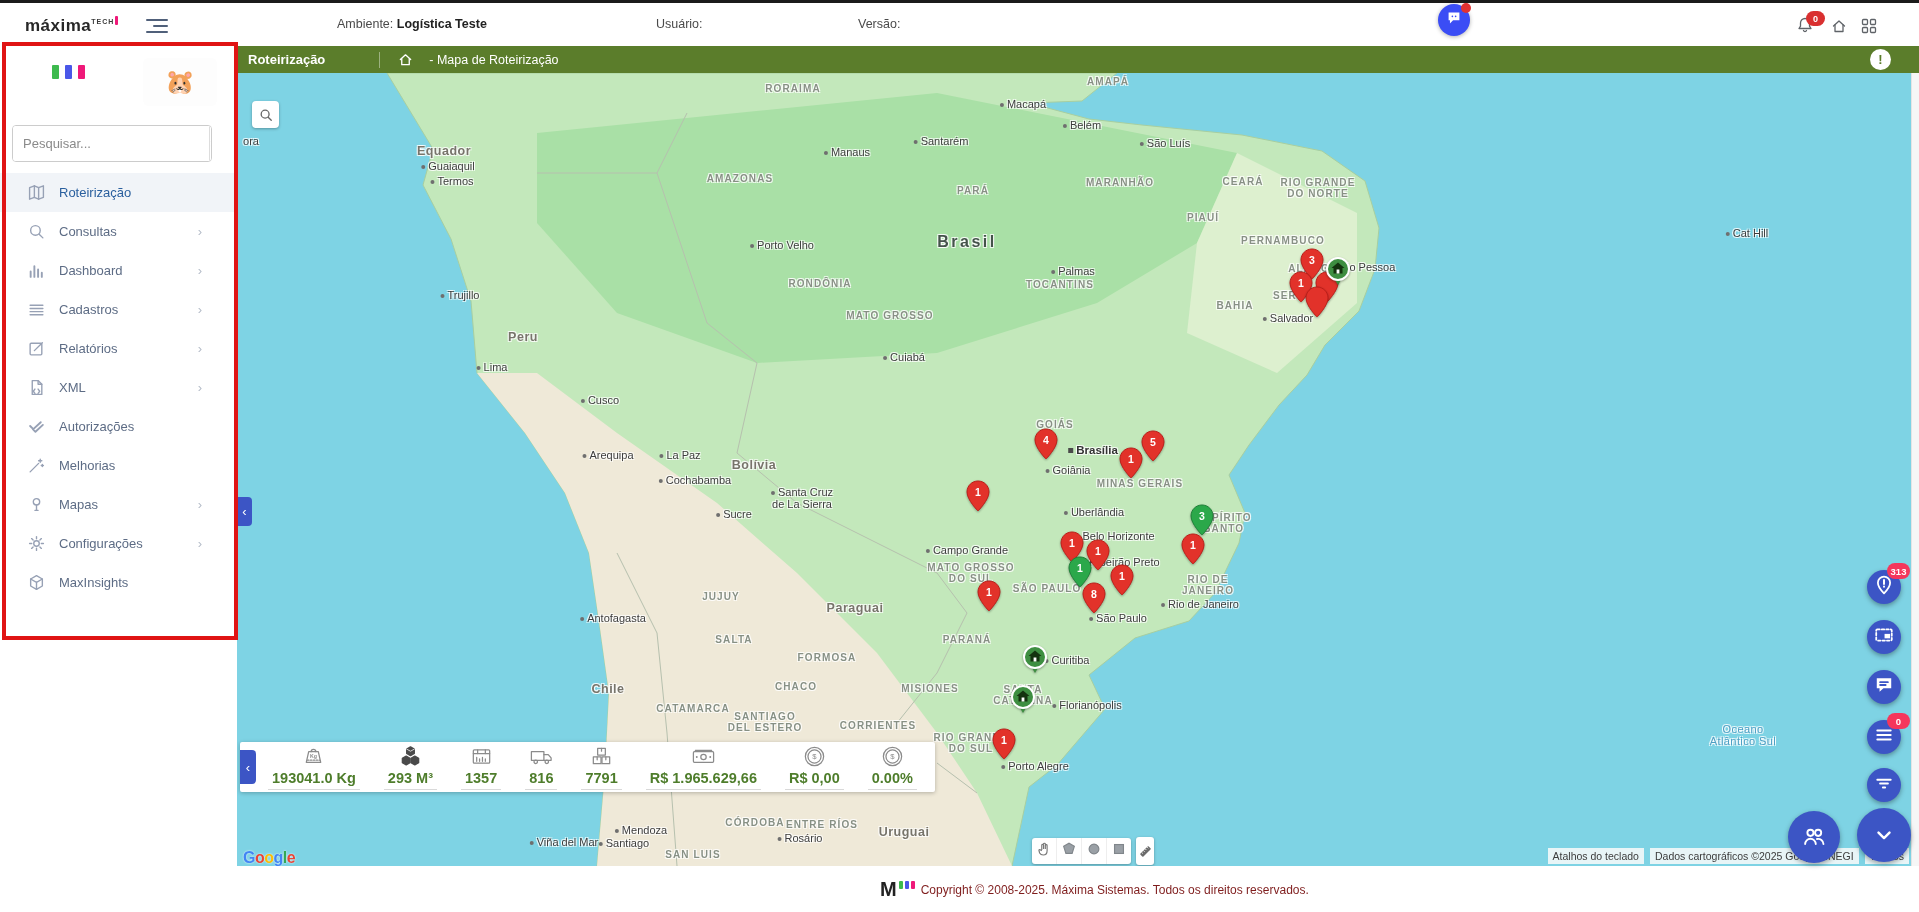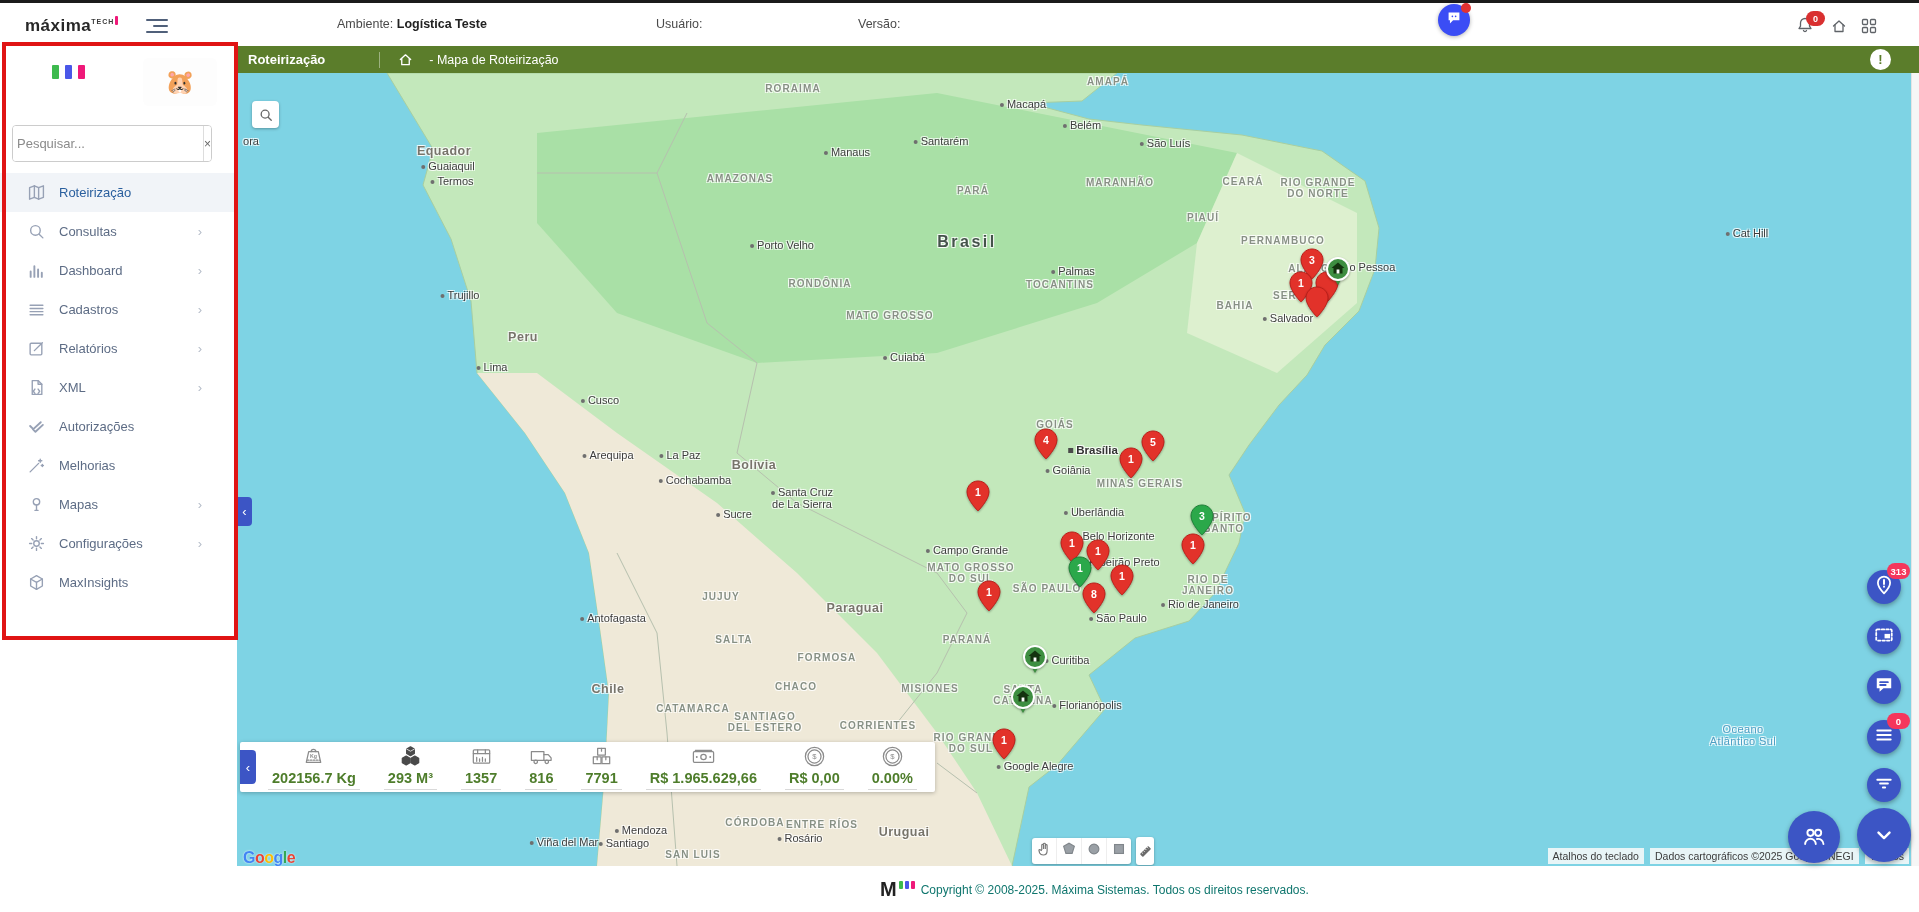--- a/index.html
+++ b/index.html
@@ -27,21 +27,21 @@
   #bc-div{width:1px;height:16px;background:rgba(255,255,255,.4);margin:0 18px 0 54px;}
   #bc-home{width:15px;height:15px;margin-right:16px;}
   #bc-home svg{width:100%;height:100%;stroke:#fff;fill:none;stroke-width:1.4;stroke-linecap:round;stroke-linejoin:round;}
   #bc-page{font-size:12.5px;}
   #bc-alert{position:absolute;right:28px;top:3px;width:21px;height:21px;border-radius:50%;background:#fff;color:#5b7d2b;font-weight:bold;font-size:13px;display:flex;align-items:center;justify-content:center;cursor:pointer;}
   
   #sidebar{left:0;top:46px;width:237px;height:866px;background:#fff;border-right:1px solid #e3e3e3;}
   #sb-logo-bars{left:52px;top:19px;display:flex;gap:6px;}
   #sb-logo-bars i{width:7px;height:14px;border-radius:1px;}
   #sb-mascot{left:143px;top:12px;width:74px;height:48px;background:#fdfdfd;border-radius:6px;display:flex;align-items:center;justify-content:center;font-size:24px;}
-  #sb-search{left:12px;top:79px;width:198px;height:35px;display:flex;border:1px solid #ccc;border-radius:4px;background:#fff;overflow:hidden;justify-content:flex-end;}
+  #sb-search{left:12px;top:79px;width:198px;height:35px;display:flex;border:1px solid #ccc;border-radius:4px;background:#fff;overflow:hidden;}
   #sb-search input{flex:1;border:none;outline:none;padding:0 10px;font-size:13px;color:#555;font-family:"Liberation Sans",sans-serif;}
   #sb-search input::placeholder{color:#8a8a8a;}
   #sb-clear{width:28px;border-left:1px solid #ddd;background:#fff;display:flex;align-items:center;justify-content:center;color:#666;font-size:12px;cursor:pointer;}
   #sb-menu{left:0;top:127px;width:236px;}
   .menu-item{height:39px;display:flex;align-items:center;padding-left:28px;cursor:pointer;position:relative;}
   .menu-item.active{background:#f1f4f8;}
   .mi-icon{width:17px;height:17px;color:#97a1b5;margin-right:14px;flex:none;}
   .mi-icon svg{width:100%;height:100%;stroke:currentColor;fill:none;stroke-width:1.3;stroke-linecap:round;stroke-linejoin:round;}
   .mi-label{font-size:13px;color:#5d6c85;}
   .menu-item.active .mi-label{color:#2a5f9e;}
@@ -90,21 +90,21 @@
   #map-scrollbar{right:0;top:0;width:7px;height:793px;background:#f6f6f6;border-left:1px solid #e4e4e4;z-index:8;}
   
   .fab{position:absolute;border-radius:50%;background:#3c55c5;display:flex;align-items:center;justify-content:center;box-shadow:0 2px 5px rgba(0,0,0,.35);cursor:pointer;z-index:20;}
   .fab svg{stroke:#fff;fill:none;stroke-width:1.6;stroke-linecap:round;stroke-linejoin:round;}
   .fab .badge{position:absolute;top:-7px;right:-9px;min-width:17px;height:16px;border-radius:9px;background:#f5365c;color:#fff;font-size:9.5px;font-weight:bold;display:flex;align-items:center;justify-content:center;padding:0 3px;}
   
   #footer{left:0;top:866px;width:1919px;height:46px;background:#fff;}
   #copyright{position:absolute;left:880px;top:12px;display:flex;align-items:center;gap:6px;}
   #copyright .mlogo{font-size:20px;font-weight:bold;color:#222;display:flex;align-items:flex-start;gap:2px;}
   #copyright .mlogo i{width:4px;height:8px;margin-top:3px;border-radius:1px;display:inline-block;}
-  #copyright .txt{font-size:12px;color:#0f766e;}
+  #copyright .txt{font-size:12px;color:#7f1d1d;}
 </style>
 </head>
 <body>
 
 <div id="app">
 
   <div class="abs" id="topstrip"></div>
 
   <div class="abs" id="topbar">
     <div class="abs" id="logo"><span>máxima</span><sup>TECH</sup><span class="tick"></span></div>
@@ -347,21 +347,21 @@
         <div class="lbl region" style="left:456px;top:635px">CATAMARCA</div>
         <div class="lbl region" style="left:528px;top:649px">SANTIAGO
 DEL ESTERO</div>
         <div class="lbl region" style="left:786px;top:622px">SANTA
 CATARINA</div>
         <div class="lbl city" style="left:850px;top:632px">Florianópolis</div>
         <div class="lbl region" style="left:641px;top:652px">CORRIENTES</div>
         <div class="lbl region" style="left:693px;top:615px">MISIONES</div>
         <div class="lbl region" style="left:734px;top:670px">RIO GRANDE
 DO SUL</div>
-        <div class="lbl city" style="left:798px;top:693px">Google Alegre</div>
+        <div class="lbl city" style="left:798px;top:693px">Porto Alegre</div>
         <div class="lbl ocean" style="left:1506px;top:662px">Oceano
 Atlântico Sul</div>
         <div class="lbl region" style="left:518px;top:749px">CÓRDOBA</div>
         <div class="lbl country" style="left:667px;top:759px">Uruguai</div>
         <div class="lbl city" style="left:563px;top:765px">Rosário</div>
         <div class="lbl city" style="left:404px;top:757px">Mendoza</div>
         <div class="lbl city" style="left:327px;top:769px">Viña del Mar</div>
         <div class="lbl city" style="left:387px;top:770px">Santiago</div>
         <div class="lbl region" style="left:456px;top:781px">SAN LUIS</div>
         <div class="lbl region" style="left:585px;top:751px">ENTRE RÍOS</div>
@@ -463,21 +463,21 @@
     <div class="abs" id="map-collapse">‹</div>
     <div class="abs" id="stats">
       <span id="stats-collapse">‹</span>
     <div class="stat">
     <span class="s-icon"><svg viewBox="0 0 26 26">
               <path d="M10.5 8a2.5 2.5 0 0 1 5 0"></path>
               <path d="M8 8h10l2.5 11h-15z"></path>
               <path d="M6.8 16.8h12.4" stroke-dasharray="1.5 1.5"></path>
               <text x="13" y="15" font-size="5.5" fill="#8b8b8b" stroke="none" text-anchor="middle" font-weight="bold">Kg</text>
             </svg></span>
-    <span class="s-val">202156.7 Kg</span>
+    <span class="s-val">193041.0 Kg</span>
         </div>
         <div class="stat">
     <span class="s-icon"><svg viewBox="0 0 26 26">
               <g fill="#4a4a4a" stroke="#4a4a4a" stroke-linejoin="round">
                 <path d="M13 3l4 2.3v4.6L13 12.2 9 9.9V5.3z"></path>
                 <path d="M8.5 12.5l4 2.3v4.6l-4 2.3-4-2.3v-4.6z"></path>
                 <path d="M17.5 12.5l4 2.3v4.6l-4 2.3-4-2.3v-4.6z"></path>
               </g>
               <path d="M9 5.3l4 2.2 4-2.2" stroke="#fff" stroke-width=".8"></path>
             </svg></span>

